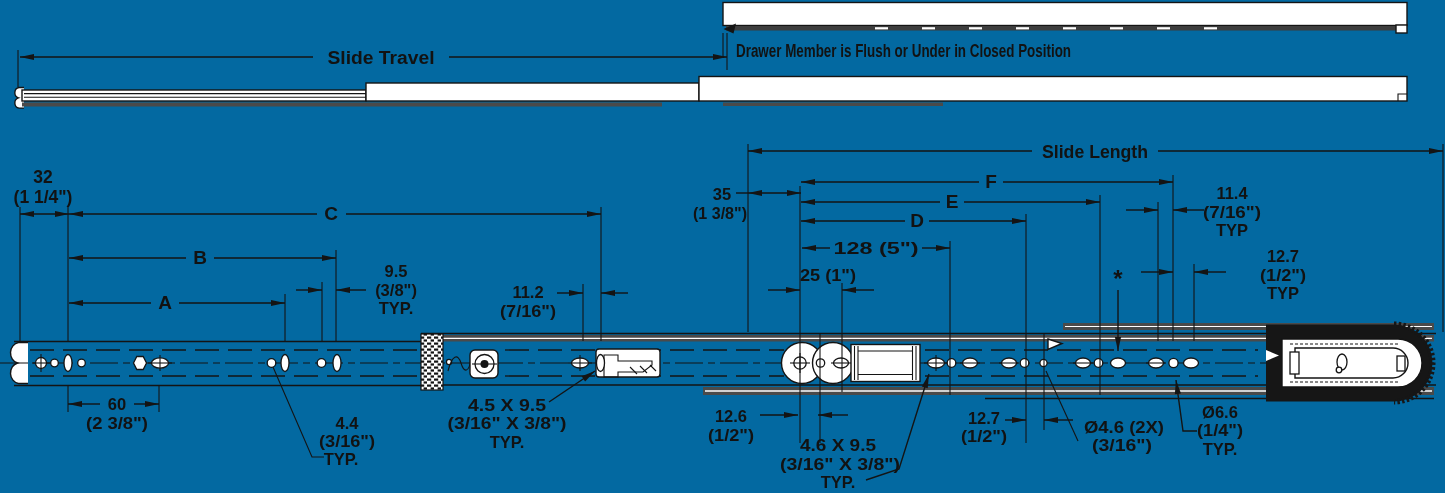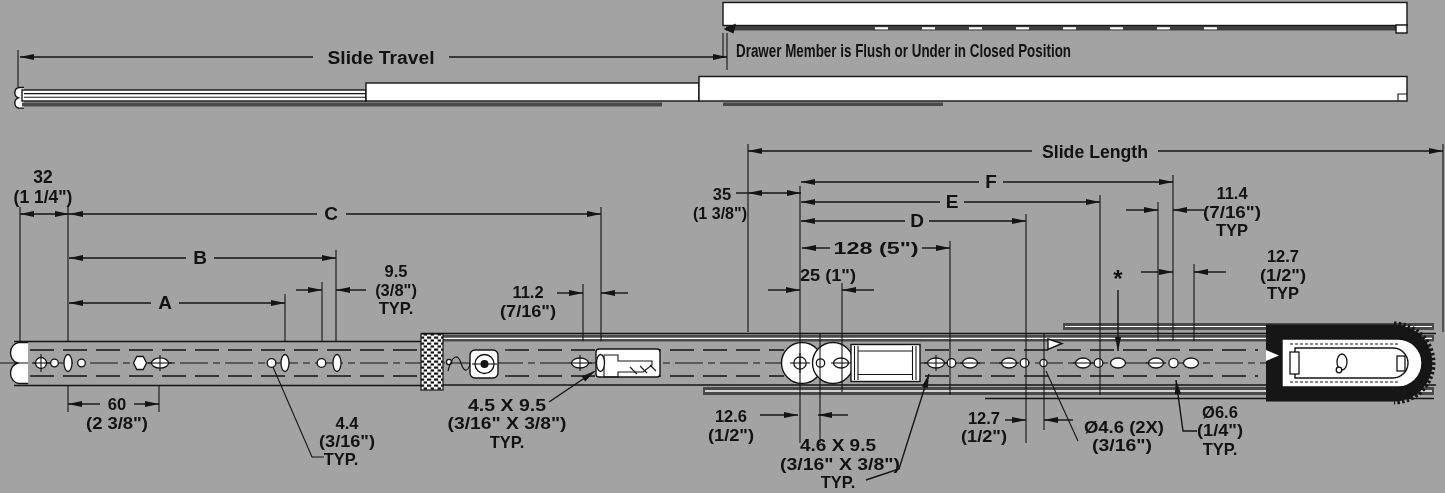--- a/index.html
+++ b/index.html
@@ -1,16 +1,16 @@
 <!DOCTYPE html>
 <html><head>
 <meta charset="utf-8">
 <style>
   html,body{margin:0;padding:0;background:#fff;}
-  #stage{position:relative;width:1445px;height:493px;background:#a3a3a3;overflow:hidden;}
+  #stage{position:relative;width:1445px;height:493px;background:#0369a1;overflow:hidden;}
   svg{position:absolute;left:0;top:0;}
   text{font-family:"Liberation Sans","DejaVu Sans",sans-serif;font-weight:bold;fill:#121212;}
   .t16{font-size:16.5px;}
   .t17{font-size:17.5px;}
   .t19{font-size:19px;}
   .t22{font-size:24px;}
   .mid{text-anchor:middle;}
   .ln{stroke:#141414;stroke-width:1.4;fill:none;}
   .thin{stroke:#141414;stroke-width:1.1;fill:none;}
   .rail{stroke:#141414;stroke-width:1.6;fill:none;}

